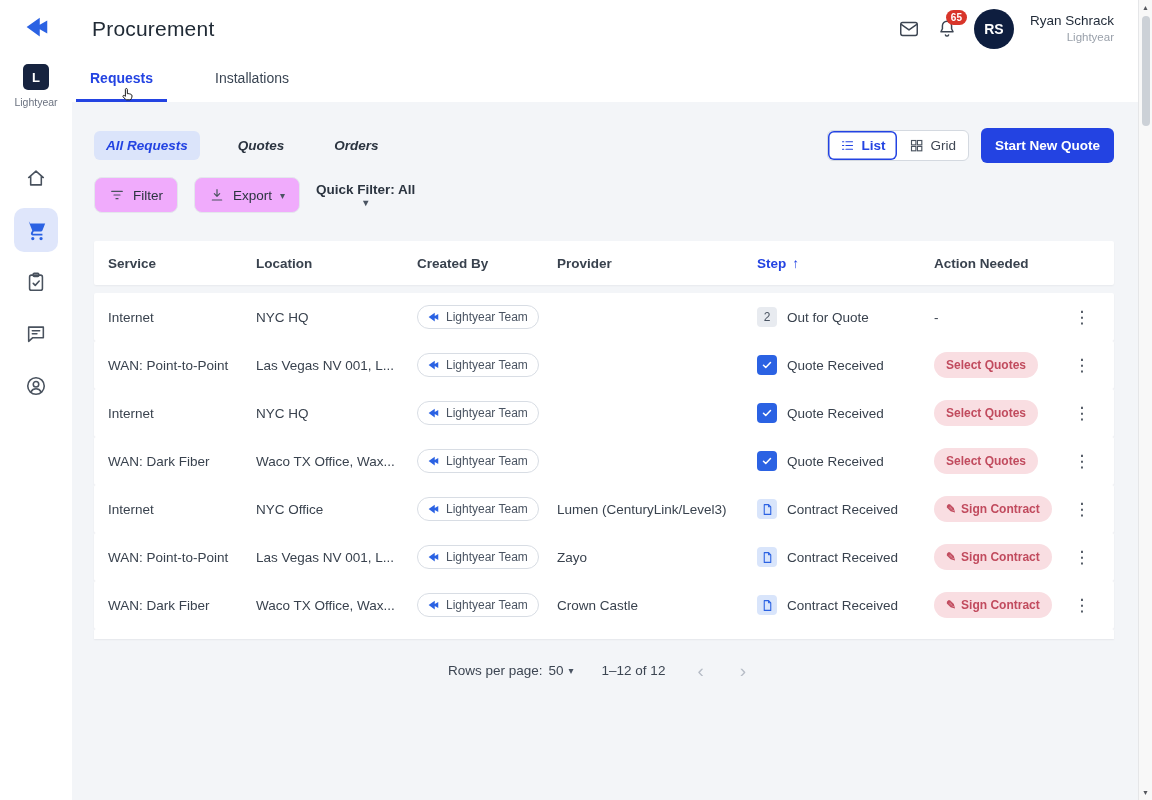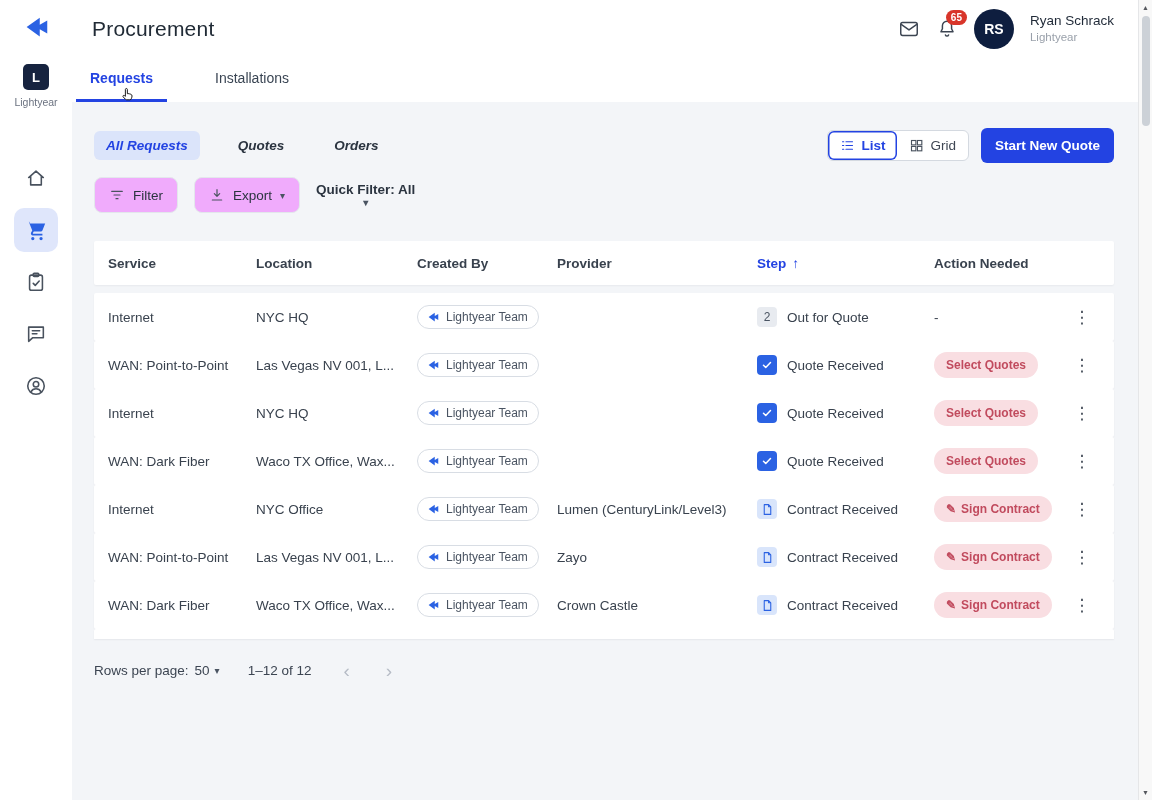--- a/index.html
+++ b/index.html
@@ -46,21 +46,21 @@
   .bell-wrap { position:relative; }
   .notif-badge {
     position:absolute; top:-8px; right:-9px; background:var(--badge-red,#d8352a);
     color:#fff; font-size:10px; font-weight:bold; border-radius:9px; padding:2px 5px;
   }
   .avatar {
     width:40px; height:40px; border-radius:50%; background:#0e1e3f; color:#fff;
     font-size:14px; font-weight:bold; display:flex; align-items:center; justify-content:center;
     cursor:pointer;
   }
-  .user-block { line-height:1.25; }
+  .user-block { line-height:1.25;text-align:right; }
   .user-name { font-size:13.5px; color:#1f2937; }
   .user-org  { font-size:11.5px; color:#9aa1ab; }
 
   .tabbar { background:#fff; display:flex; gap:34px; padding:4px 0 0 4px; height:44px; }
   .tab {
     font-size:14px; color:#3a4553; padding:8px 14px 11px; cursor:pointer;
     border-bottom:3px solid transparent;
   }
   .tab.active { color:var(--primary,#2343e2); font-weight:bold; border-bottom-color:var(--primary,#2343e2); }
   .cursor-icon { position:absolute; left:48px; top:86px; width:17px; height:17px; z-index:5; }
@@ -155,21 +155,21 @@
   .pencil { font-size:12px; }
   .dash { color:#39424e; }
   .kebab {
     background:none; border:none; font-size:17px; color:#434b57; cursor:pointer;
     width:28px; height:28px; border-radius:50%; line-height:1;
   }
   .partial-row { background:#fff; height:10px; border-radius:2px 2px 0 0; box-shadow:0 1px 2px rgba(16,24,40,.06); }
 
   
   .pagination {
-    display:flex; justify-content:flex-start; align-items:center; gap:28px;
+    display:flex; justify-content:center; align-items:center; gap:28px;
     padding:22px 10px 0 0; font-size:13.5px; color:#3c4552;
   }
   .rpp { display:flex; align-items:center; gap:6px; }
   .rpp-select { display:flex; align-items:center; gap:5px; cursor:pointer; }
   .page-chev { font-size:19px; color:#b6bcc6; cursor:pointer; padding:0 4px; line-height:1; }
 
   
   .scrollbar {
     position:absolute; right:0; top:0; width:14px; height:800px;
     background:#f8f8f8; border-left:1px solid #e5e6e8; z-index:10;

